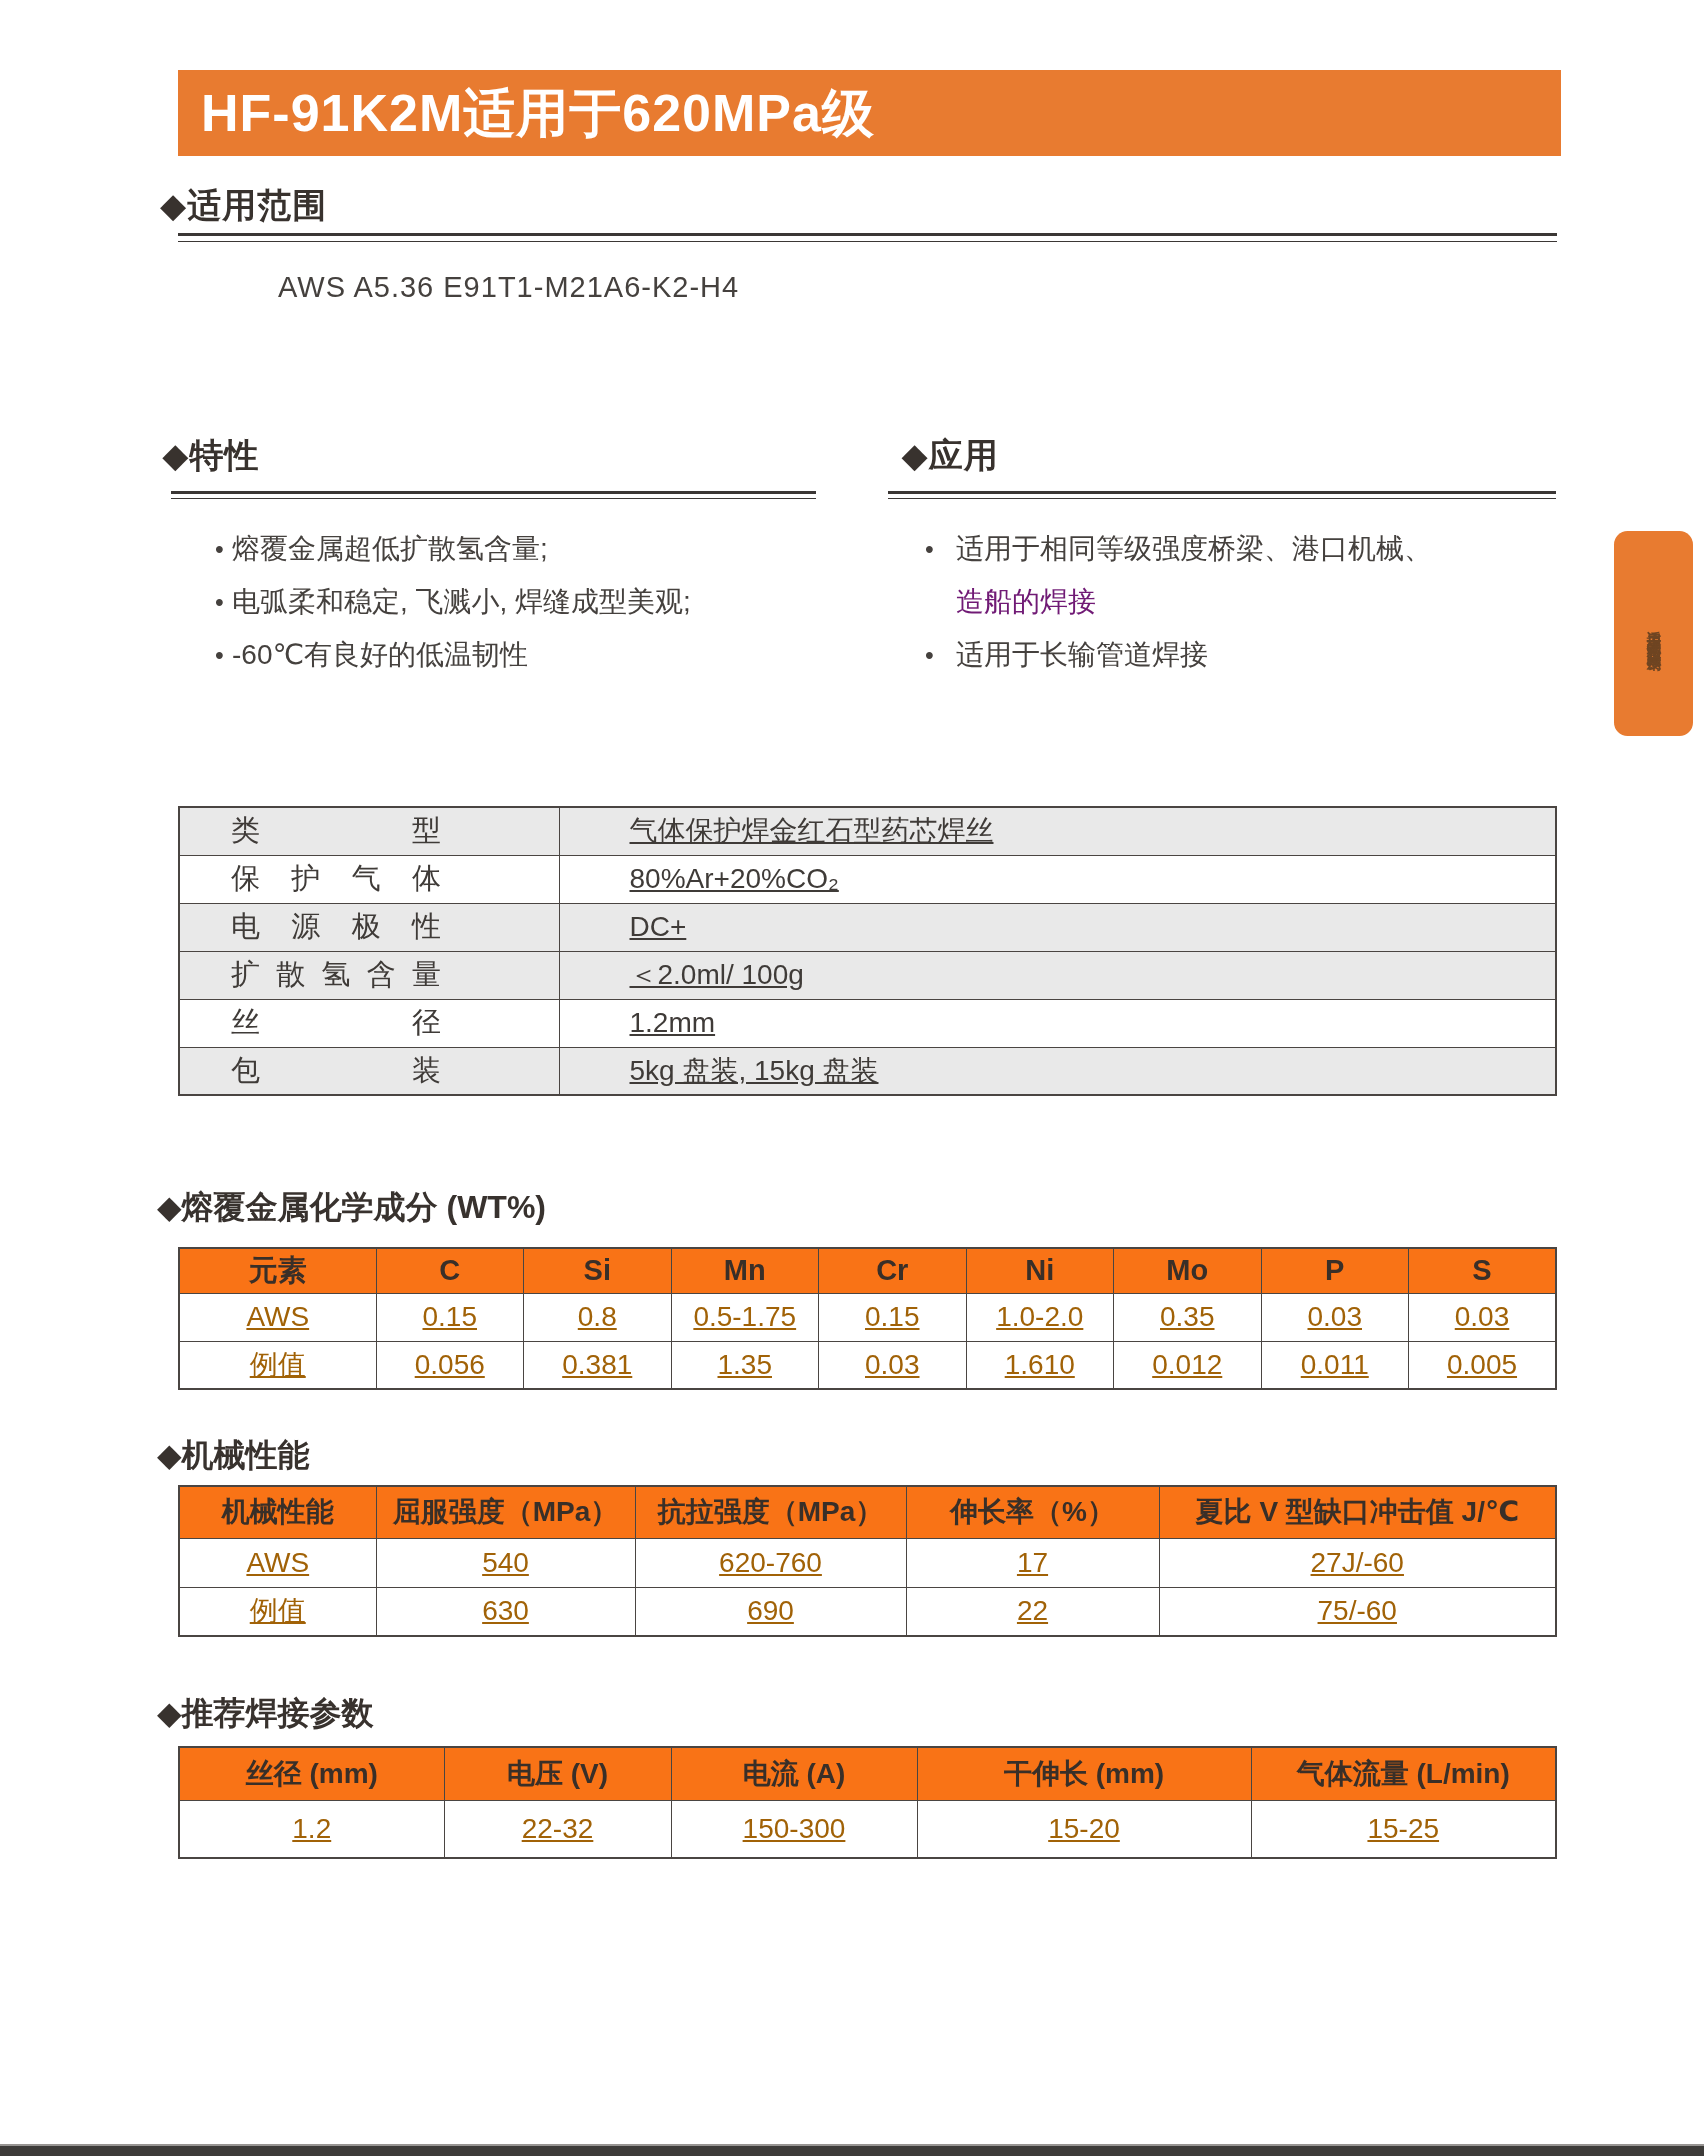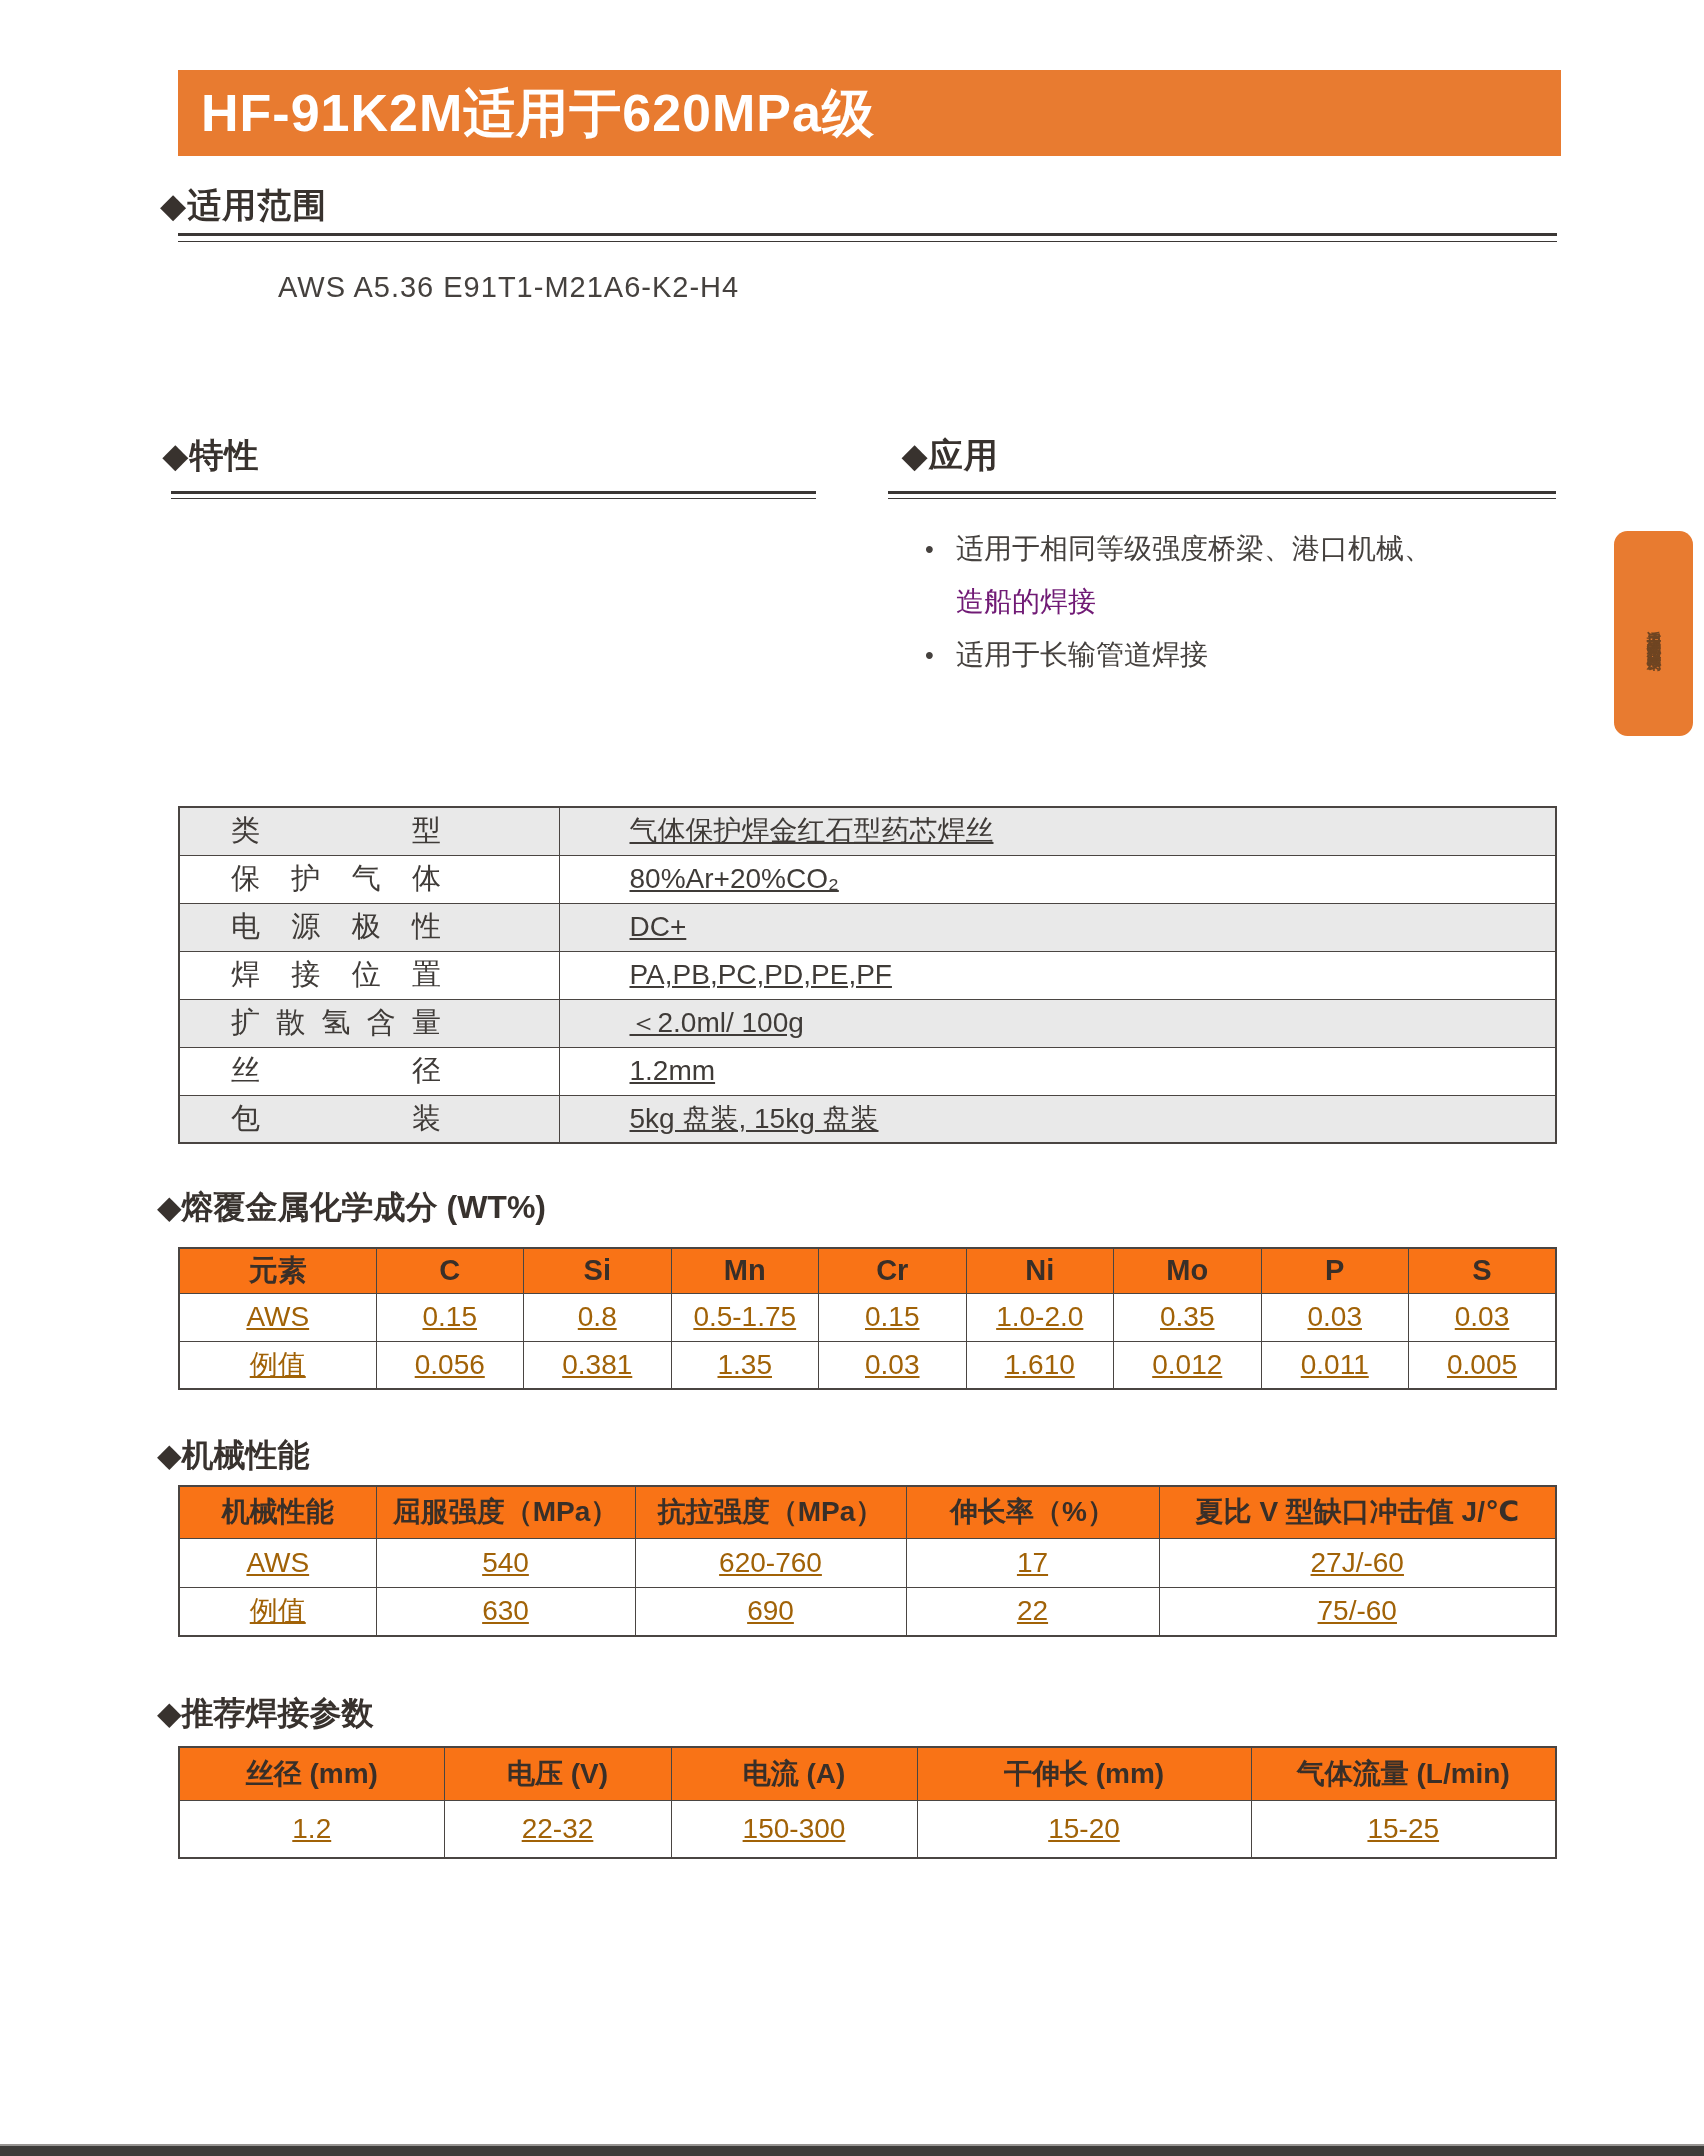--- a/index.html
+++ b/index.html
@@ -104,20 +104,34 @@
   <span>HF-91K2M适用于620MPa级</span>
 </div>
 
 <div class="abs sec-head" style="left:160px;top:183px;">◆适用范围</div>
 <div class="abs dbl-rule" style="left:178px;top:233px;width:1379px;"></div>
 <div class="abs aws-line" style="left:278px;top:271px;">AWS A5.36 E91T1-M21A6-K2-H4</div>
 
 <div class="abs feature-col">
   <div class="sec-head" style="margin-left:-8.7px;">◆特性</div>
   <div class="dbl-rule col-rule"></div>
+  <div class="blist">
+    <div class="bitem">
+      <span class="dot"></span>
+      <span>熔覆金属超低扩散氢含量;</span>
+    </div>
+    <div class="bitem">
+      <span class="dot"></span>
+      <span>电弧柔和稳定, 飞溅小, 焊缝成型美观;</span>
+    </div>
+    <div class="bitem">
+      <span class="dot"></span>
+      <span>-60℃有良好的低温韧性</span>
+    </div>
+  </div>
 </div>
 
 <div class="abs apps-col">
   <div class="sec-head" style="margin-left:13.5px;">◆应用</div>
   <div class="dbl-rule col-rule"></div>
   <div class="blist">
     <div class="bitem">
       <span class="dot"></span>
       <span>适用于相同等级强度桥梁、港口机械、</span>
       <div class="cont-line">造船的焊接</div>
@@ -145,26 +159,20 @@
     <td class="lab-cell">
           <div class="spec-label">保护气体</div>
         </td>
     <td class="spec-val">80%Ar+20%CO₂</td>
   </tr>
   <tr class="row-gray">
     <td class="lab-cell">
           <div class="spec-label">电源极性</div>
         </td>
     <td class="spec-val">DC+</td>
-  </tr>
-  <tr class="row-white">
-    <td class="lab-cell">
-          <div class="spec-label">焊接位置</div>
-        </td>
-    <td class="spec-val">PA,PB,PC,PD,PE,PF</td>
   </tr>
   <tr class="row-gray">
     <td class="lab-cell">
           <div class="spec-label">扩散氢含量</div>
         </td>
     <td class="spec-val">＜2.0ml/ 100g</td>
   </tr>
   <tr class="row-white">
     <td class="lab-cell">
           <div class="spec-label">丝径</div>

